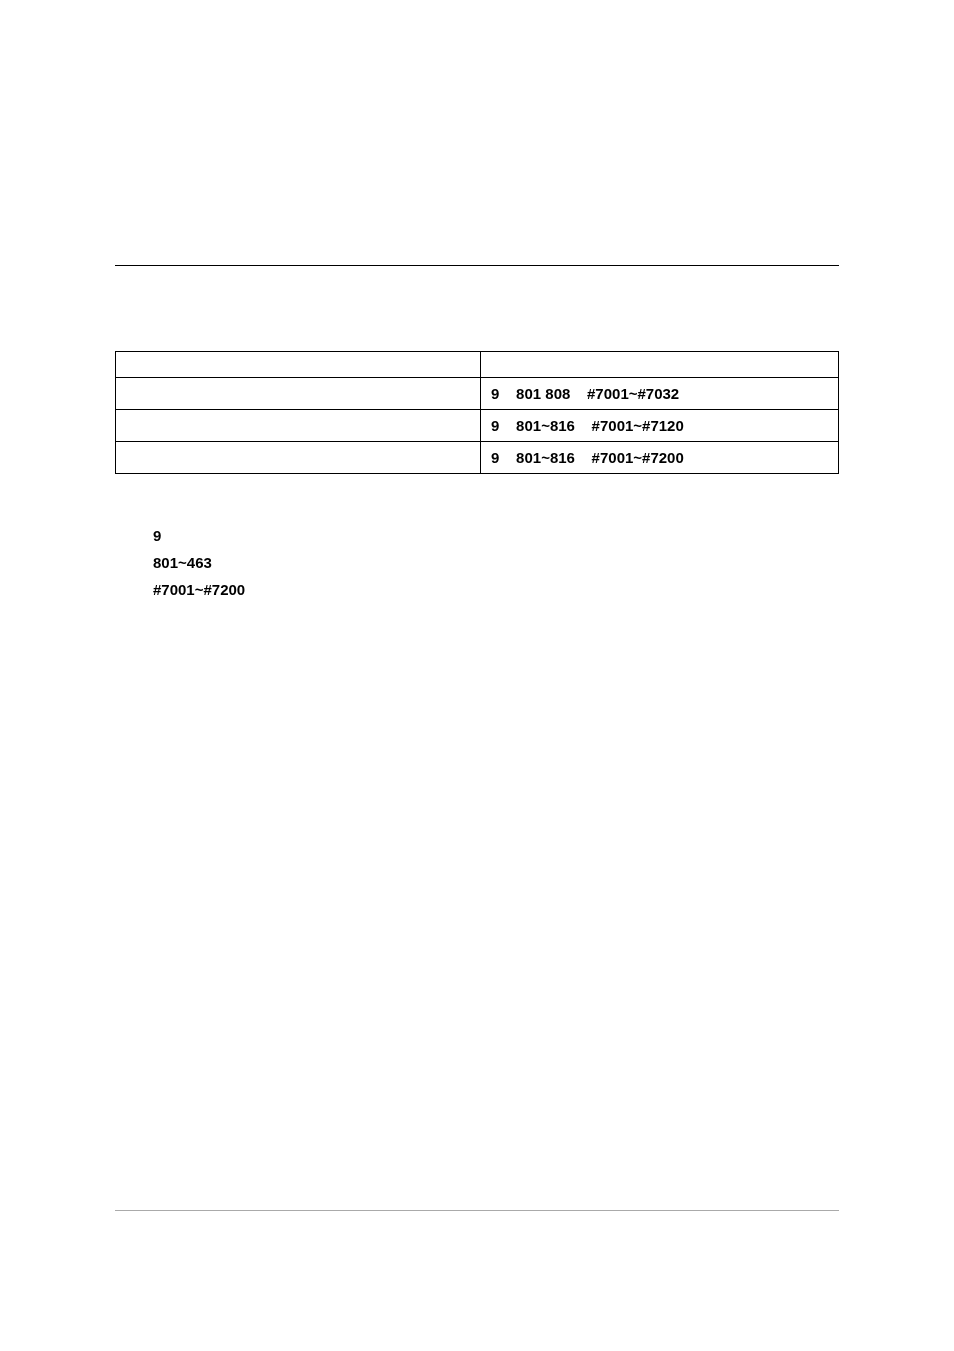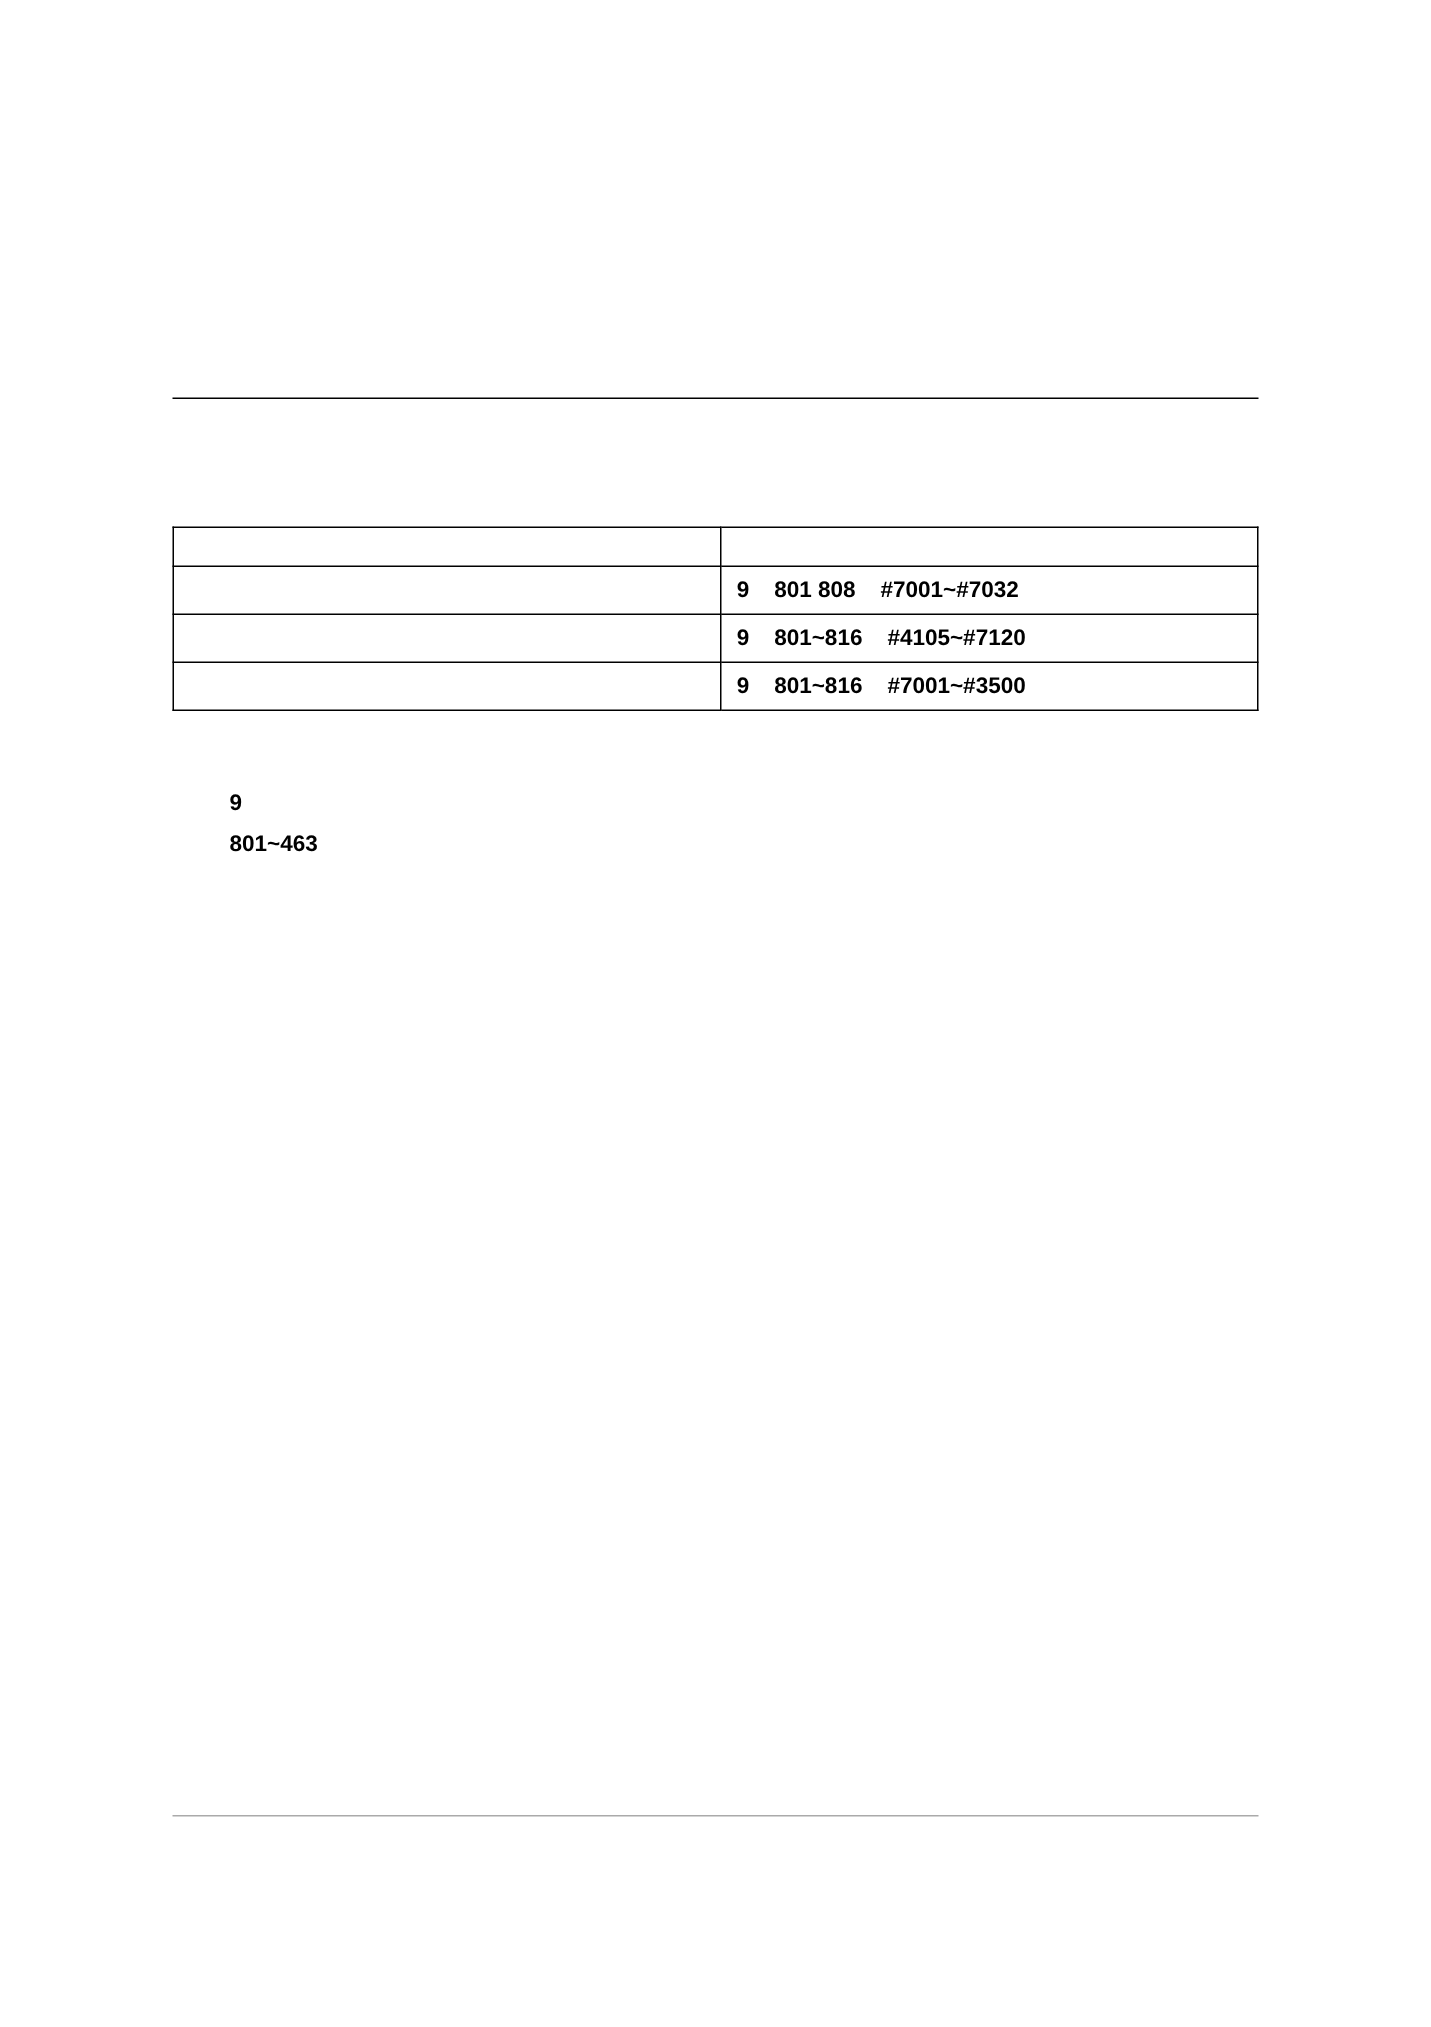--- a/index.html
+++ b/index.html
@@ -77,28 +77,29 @@
         <tr class="empty-header">
       <td class="col-left"></td>
       <td class="col-right"></td>
     </tr>
     <tr>
       <td class="col-left"></td>
       <td class="col-right">9    801 808    #7001~#7032</td>
     </tr>
     <tr>
       <td class="col-left"></td>
-      <td class="col-right">9    801~816    #4105~#7120</td>
+      <td class="col-right">9    801~816    #7001~#7120</td>
     </tr>
     <tr>
       <td class="col-left"></td>
-      <td class="col-right">9    801~816    #7001~#3500</td>
+      <td class="col-right">9    801~816    #7001~#7200</td>
     </tr>
   </tbody>
     </table>
 
   <div class="list-block">
     <div class="list-line">9</div>
     <div class="list-line">801~463</div>
+    <div class="list-line">#7001~#7200</div>
   </div>
 </div>
 
 <hr class="hr-bottom">
 
 </body></html>

